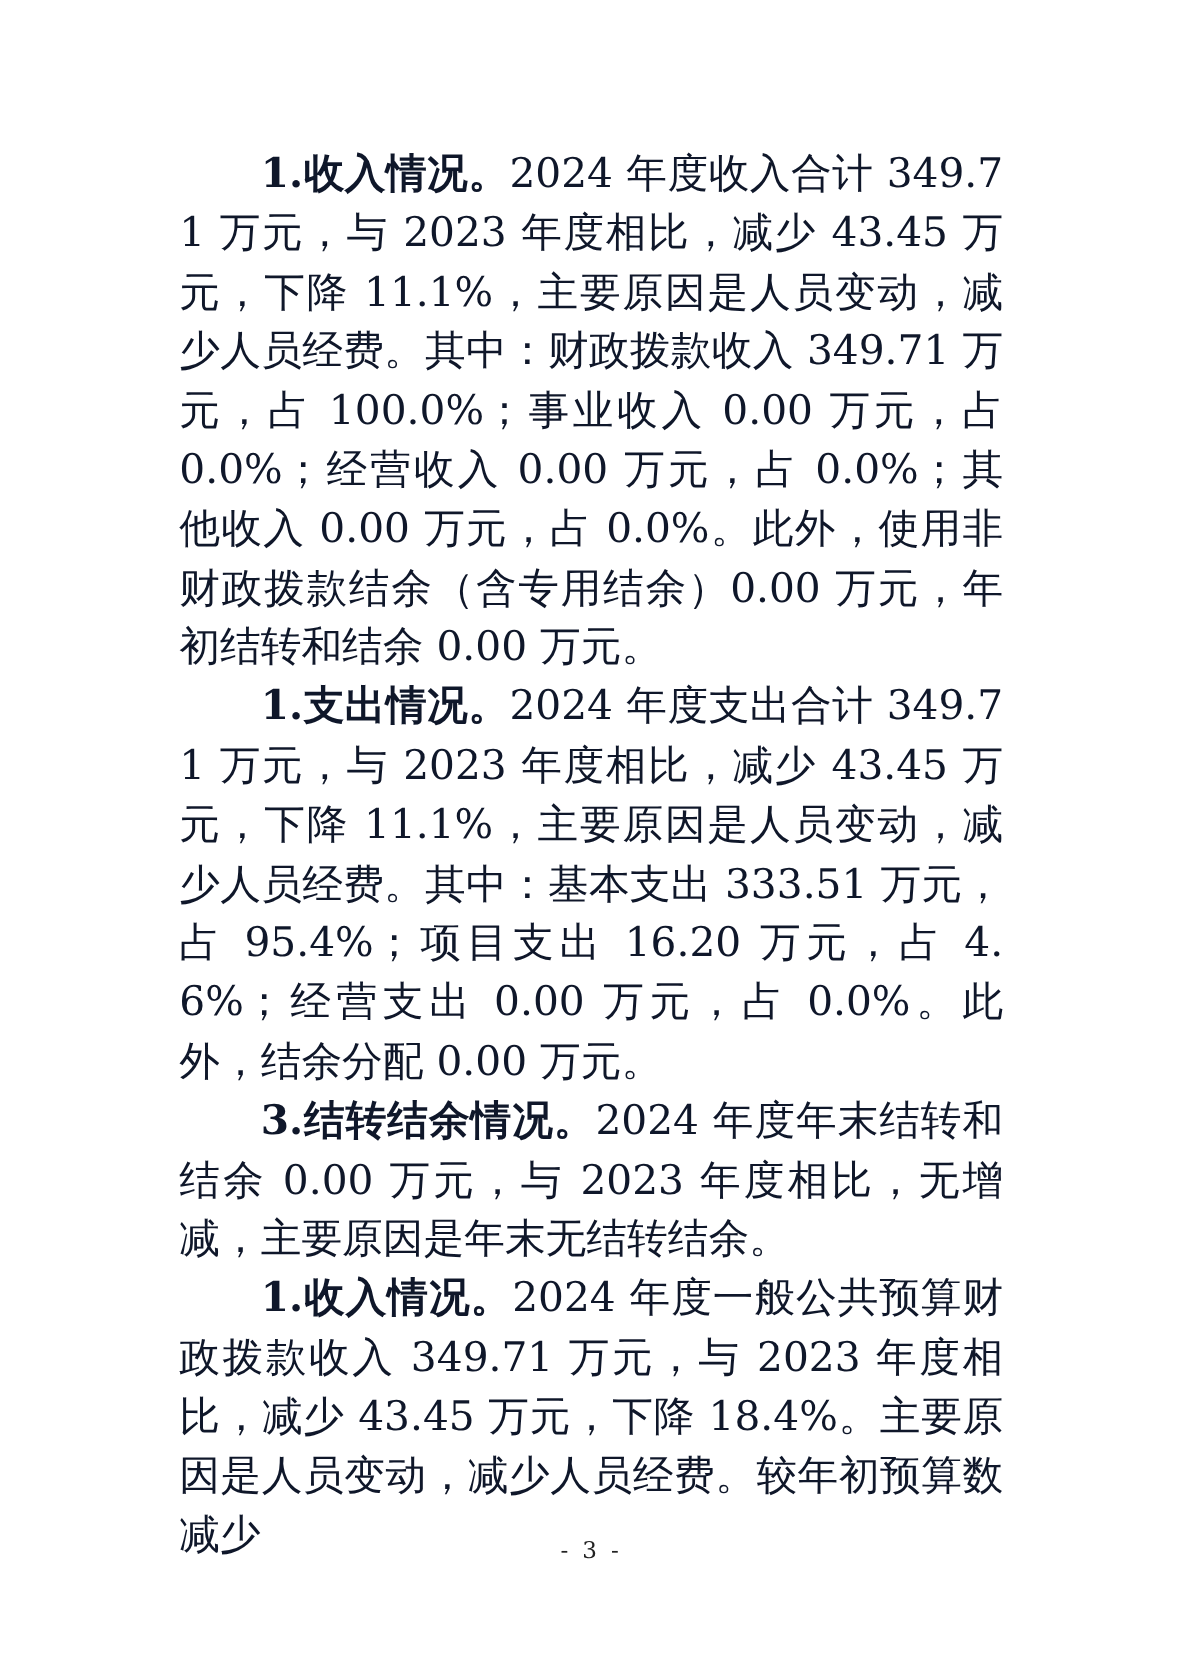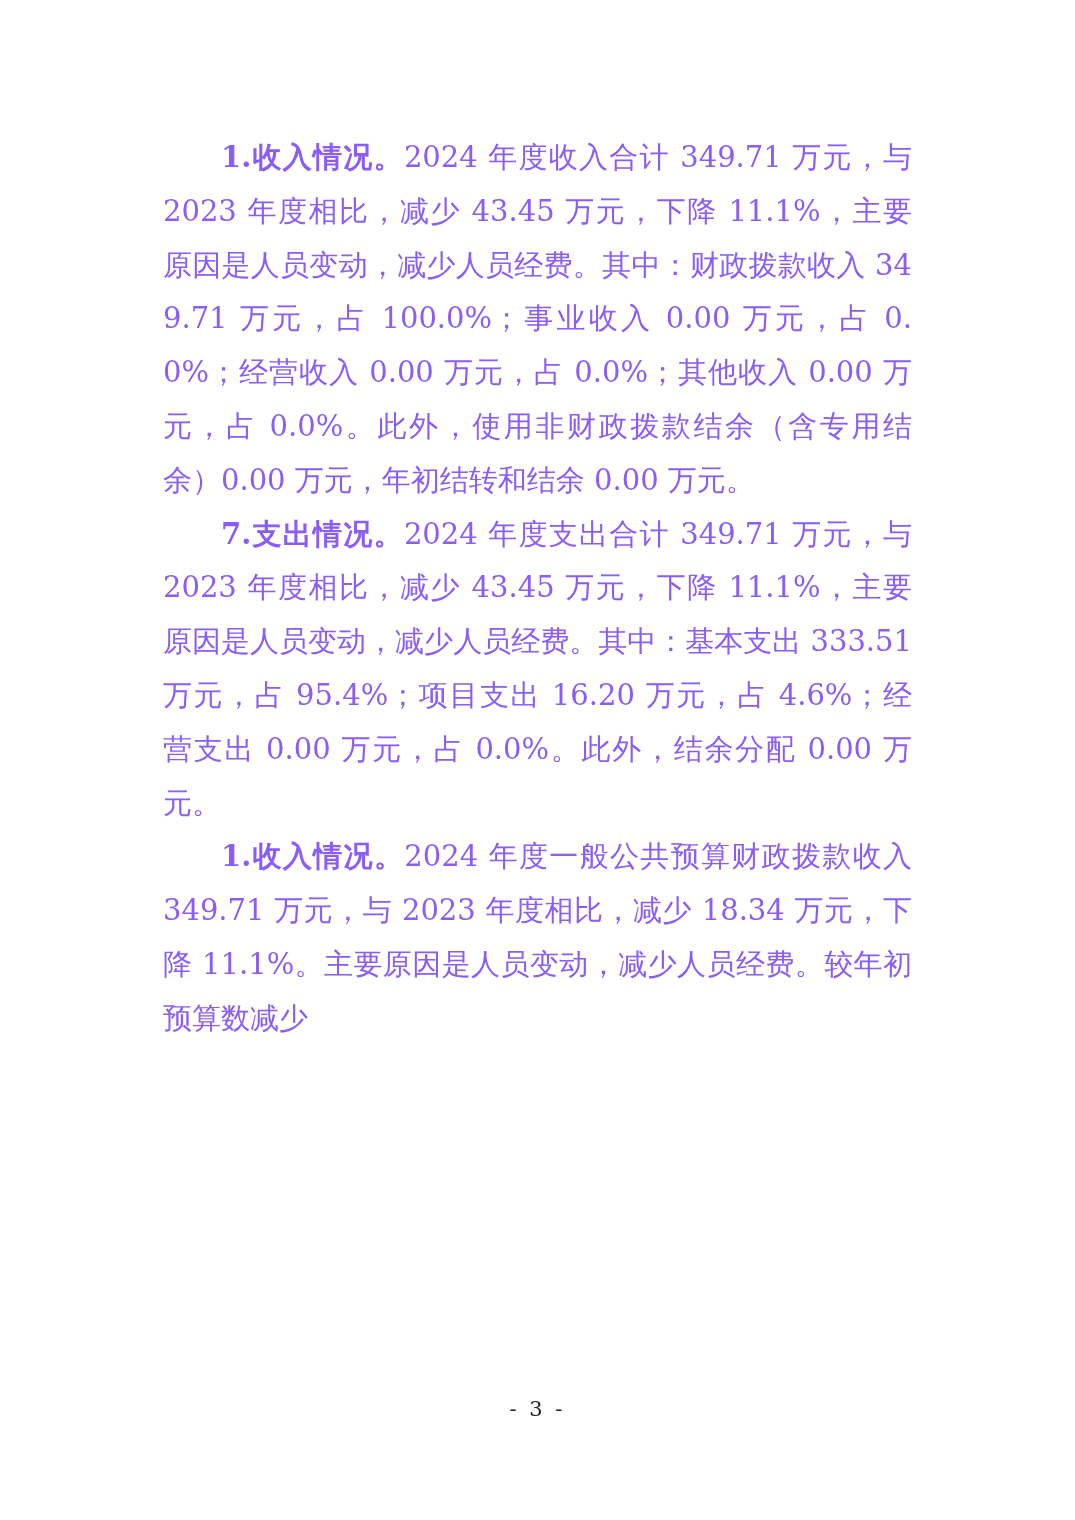--- a/index.html
+++ b/index.html
@@ -17,27 +17,27 @@
     color: #000000;
   }
   .content {
     position: absolute;
     left: 163px;
     top: 131px;
     width: 749px;
   }
   .content p {
     margin: 0;
-    font-size: 29px;
+    font-size: 37px;
     line-height: 53.8px;
     text-align: justify;
     text-align-last: left;
     text-indent: 2em;
     word-break: break-all;
-    color: #8b5cf6;
+    color: #0f172a;
   }
   .content p b.lead {
     font-weight: bold;
   }
   .footer {
     position: absolute;
     top: 1397px;
     left: 0;
     width: 100%;
     text-align: center;
@@ -45,17 +45,18 @@
     letter-spacing: 3px;
     color: #222222;
   }
 </style>
 </head>
 <body>
 
 <div class="page">
   <div class="content" id="paragraphs">
       <p class="body"><b class="lead">1.收入情况。</b><span>2024 年度收入合计 349.71 万元，与 2023 年度相比，减少 43.45 万元，下降 11.1%，主要原因是人员变动，减少人员经费。其中：财政拨款收入 349.71 万元，占 100.0%；事业收入 0.00 万元，占 0.0%；经营收入 0.00 万元，占 0.0%；其他收入 0.00 万元，占 0.0%。此外，使用非财政拨款结余（含专用结余）0.00 万元，年初结转和结余 0.00 万元。</span></p>
-      <p class="body"><b class="lead">7.支出情况。</b><span>2024 年度支出合计 349.71 万元，与 2023 年度相比，减少 43.45 万元，下降 11.1%，主要原因是人员变动，减少人员经费。其中：基本支出 333.51 万元，占 95.4%；项目支出 16.20 万元，占 4.6%；经营支出 0.00 万元，占 0.0%。此外，结余分配 0.00 万元。</span></p>
-      <p class="body"><b class="lead">1.收入情况。</b><span>2024 年度一般公共预算财政拨款收入 349.71 万元，与 2023 年度相比，减少 18.34 万元，下降 11.1%。主要原因是人员变动，减少人员经费。较年初预算数减少</span></p>
+      <p class="body"><b class="lead">1.支出情况。</b><span>2024 年度支出合计 349.71 万元，与 2023 年度相比，减少 43.45 万元，下降 11.1%，主要原因是人员变动，减少人员经费。其中：基本支出 333.51 万元，占 95.4%；项目支出 16.20 万元，占 4.6%；经营支出 0.00 万元，占 0.0%。此外，结余分配 0.00 万元。</span></p>
+      <p class="body"><b class="lead">3.结转结余情况。</b><span>2024 年度年末结转和结余 0.00 万元，与 2023 年度相比，无增减，主要原因是年末无结转结余。</span></p>
+      <p class="body"><b class="lead">1.收入情况。</b><span>2024 年度一般公共预算财政拨款收入 349.71 万元，与 2023 年度相比，减少 43.45 万元，下降 18.4%。主要原因是人员变动，减少人员经费。较年初预算数减少</span></p>
     </div>
   <div class="footer">- 3 -</div>
 </div>
 
 </body></html>

